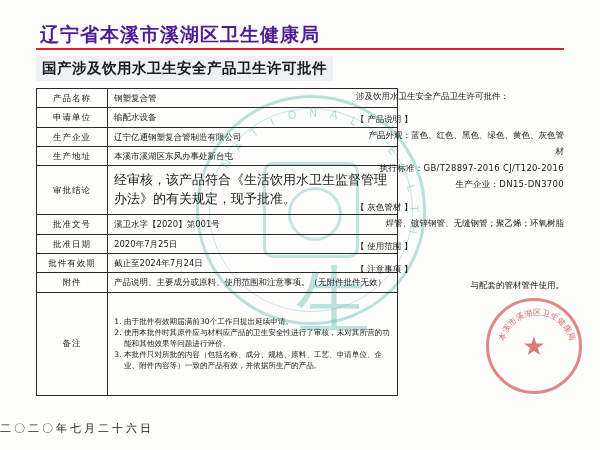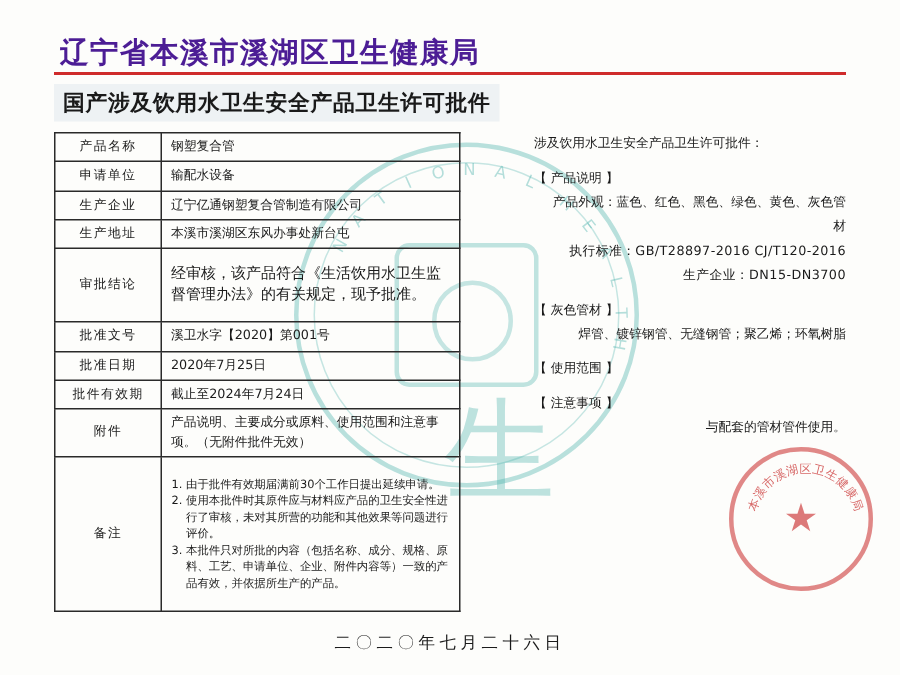--- a/index.html
+++ b/index.html
@@ -155,21 +155,21 @@
     background: #eef2f4;
     padding: 3px 6px;
     z-index: 6;
   }
 
   
   .form-table {
     position: absolute;
     left: 36px;
     top: 88px;
-    width: 271px;
+    width: 362px;
     border-collapse: collapse;
     font-size: 8.5px;
     z-index: 6;
     background: transparent;
   }
   .form-table td {
     border: 1px solid #2a2a2a;
     padding: 3px 4px;
     vertical-align: middle;
     line-height: 1.45;
@@ -191,21 +191,21 @@
     padding-top: 5px;
     line-height: 1.75;
     font-size: 7.6px;
   }
   .remark-cell ol {
     margin: 0;
     padding-left: 12px;
   }
   .conclusion {
     line-height: 1.7;
-    font-size: 10px;
+    font-size: 13px;
   }
 
   
   .right-col {
     position: absolute;
     left: 356px;
     top: 88px;
     width: 208px;
     font-size: 8.5px;
     line-height: 1.9;
@@ -225,21 +225,21 @@
     padding-left: 8px;
     text-align: right;
   }
   .mono-sp { letter-spacing: 0.3px; }
 
   .date-line {
     position: absolute;
     left: 0;
     bottom: 14px;
     width: 600px;
-    text-align: center;
+    text-align: left;
     font-size: 11px;
     letter-spacing: 3px;
     z-index: 6;
   }
 </style>
 </head>
 <body>
 
 <div class="page">
 

